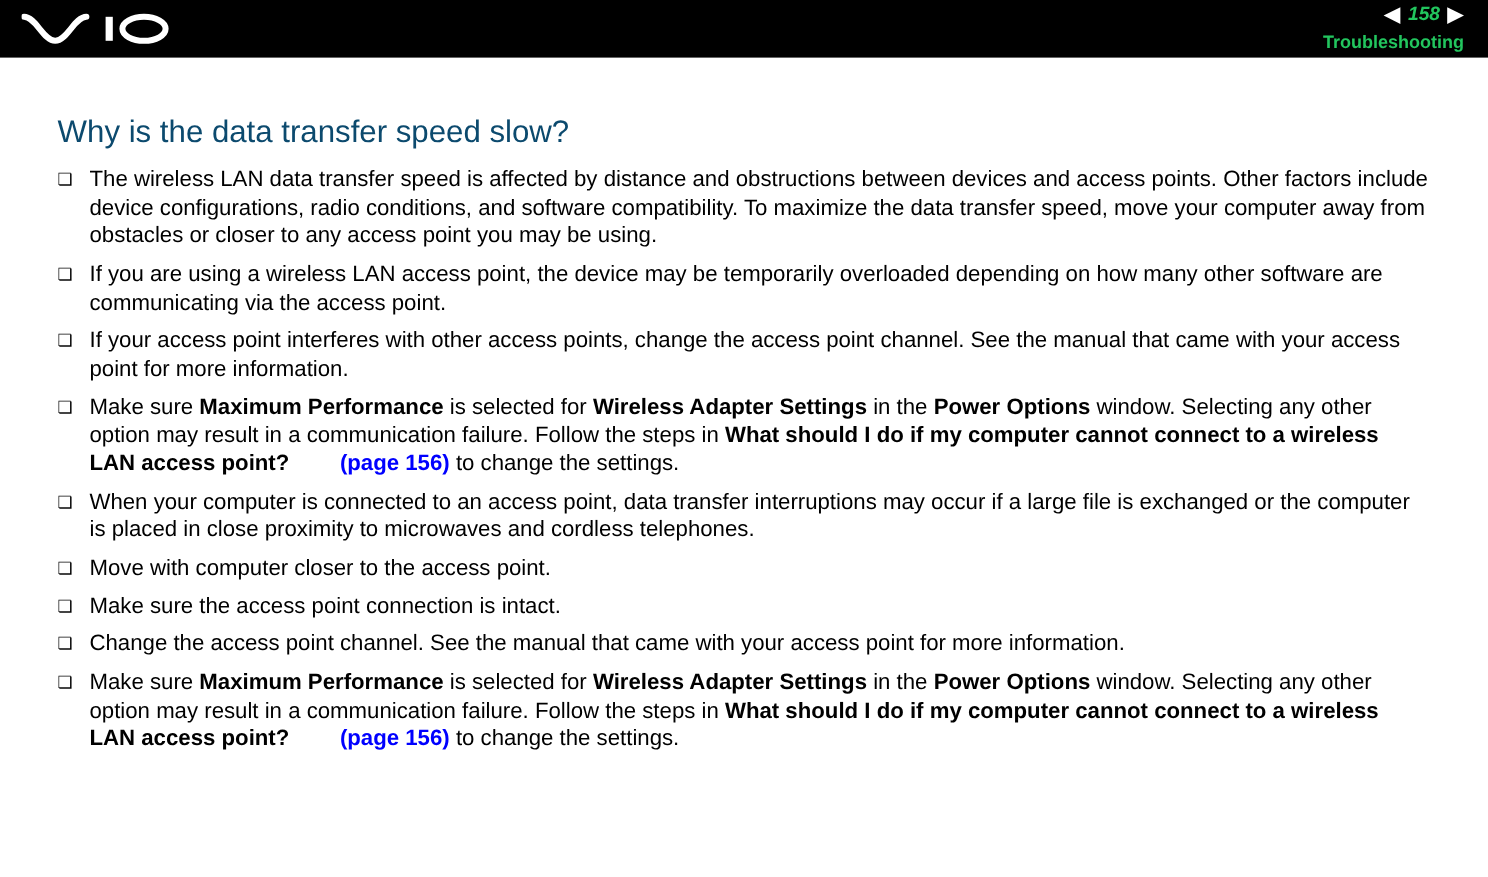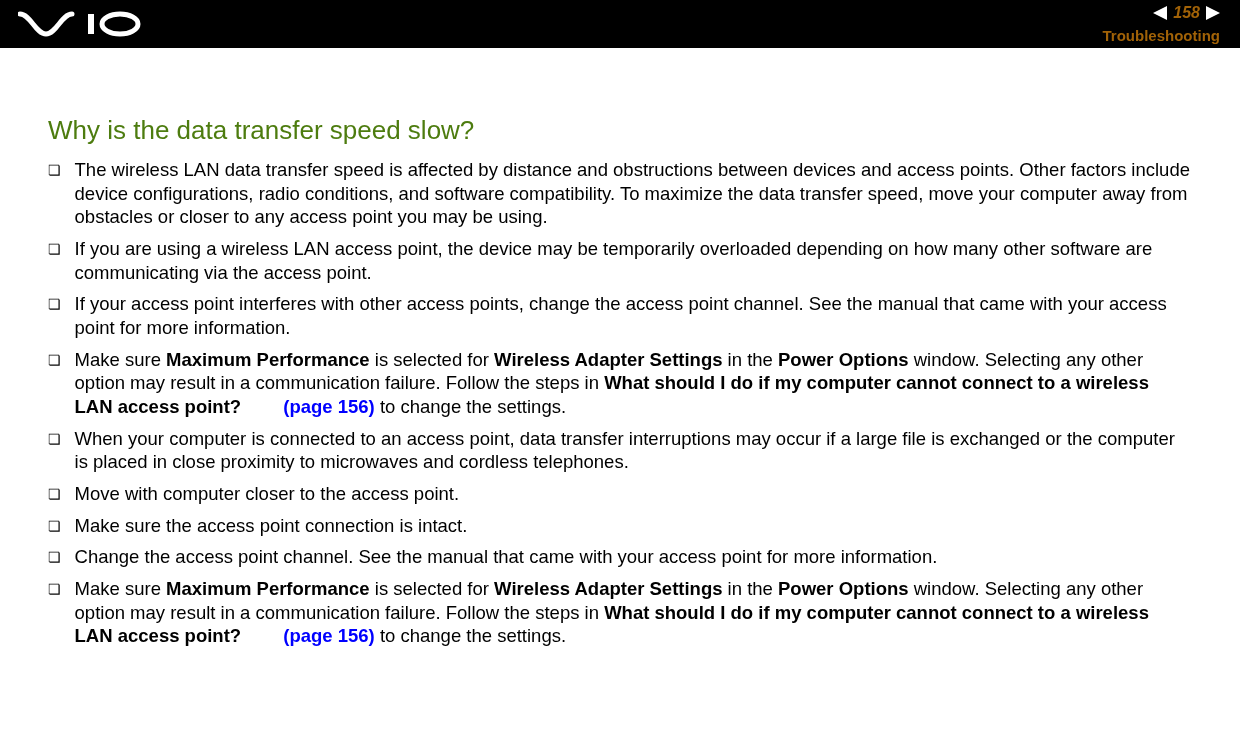--- a/index.html
+++ b/index.html
@@ -12,21 +12,21 @@
     color: #000000;
     overflow: hidden;
   }
   .header-bar {
     background: #000000;
     height: 48px;
     display: flex;
     align-items: center;
     justify-content: space-between;
     padding: 0 20px 0 18px;
-    color: #a16207;
+    color: #22c55e;
   }
   .vaio-logo {
     display: flex;
     align-items: center;
   }
   .header-right {
     text-align: right;
     line-height: 1.1;
   }
   .page-nav {
@@ -54,24 +54,24 @@
   }
   .section-label {
     font-weight: bold;
     font-size: 15px;
     margin-top: 6px;
   }
   .content {
     padding: 38px 48px 0 48px;
   }
   h2.question {
-    color: #4d7c0f;
+    color: #0c4a6e;
     font-weight: normal;
     font-size: 26px;
-    margin: 29px 0 12px 0;
+    margin: 8px 0 12px 0;
   }
   ul.bullets {
     list-style: none;
     padding: 0;
     margin: 0;
   }
   ul.bullets > li {
     display: flex;
     align-items: flex-start;
     margin-bottom: 8px;

